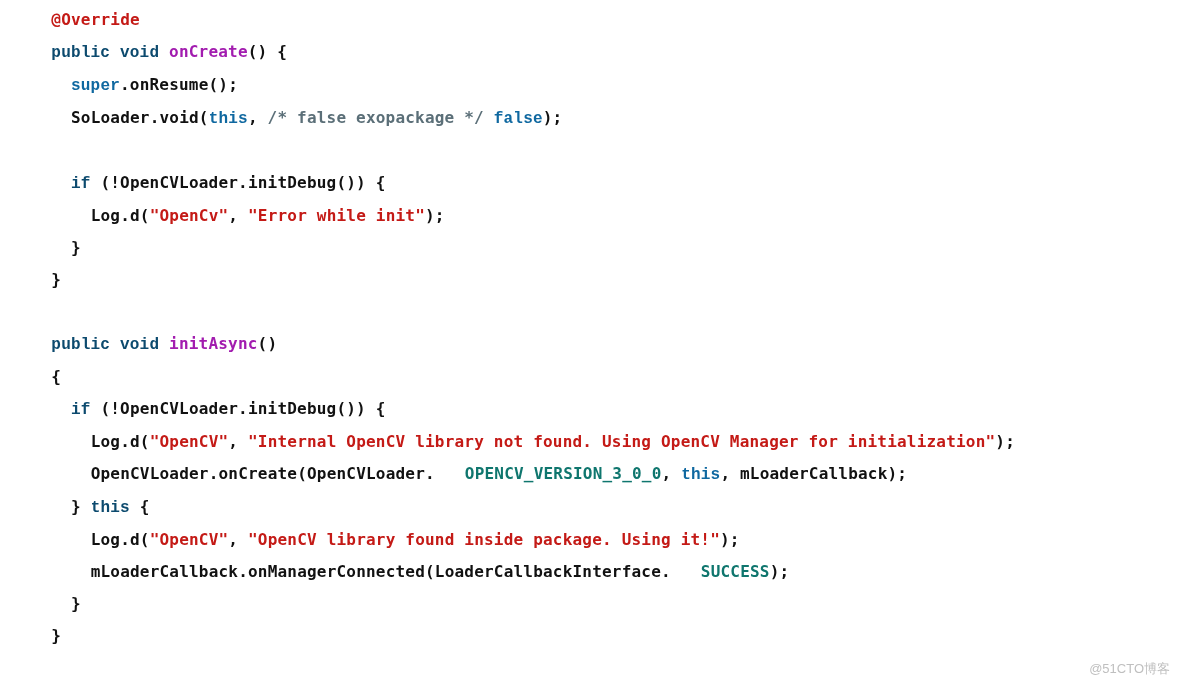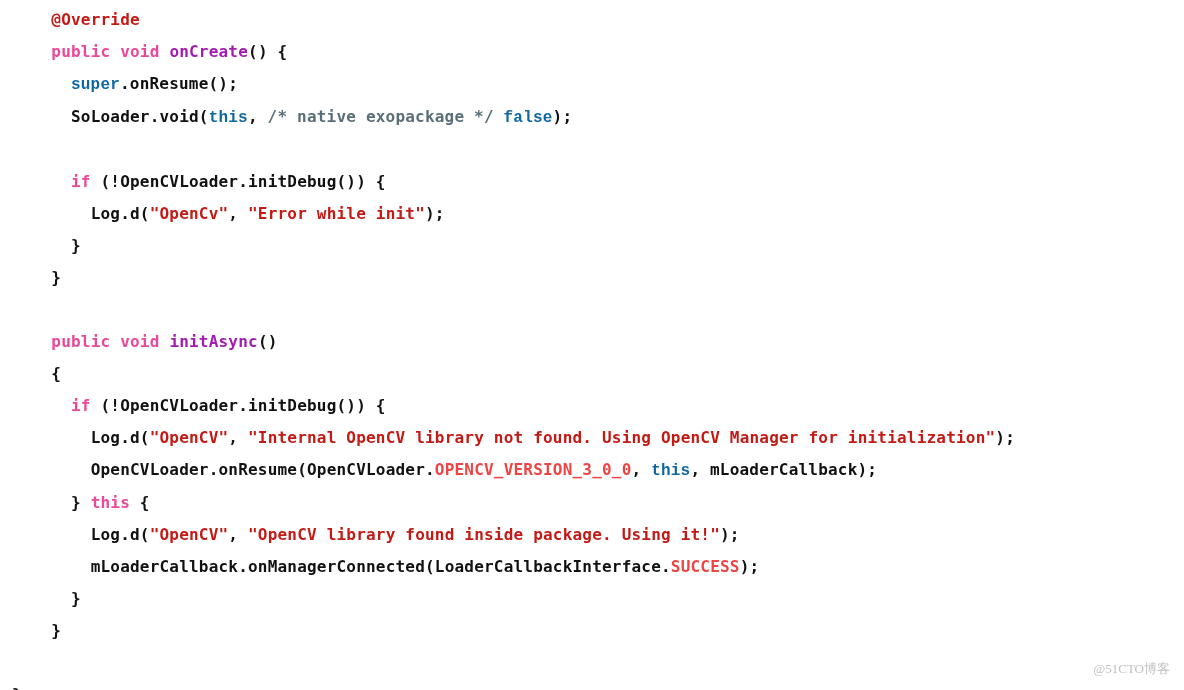--- a/index.html
+++ b/index.html
@@ -18,54 +18,54 @@
   pre.code {
     margin: 0;
     padding: 4px 0 0 12px;
     white-space: pre;
     font-family: inherit;
     font-size: 16px;
     font-weight: 600;
     letter-spacing: 0.2px;
   }
   .tok-ann   { color: #c41a16; }      
-  .tok-kw    { color: #ec4899; }      
+  .tok-kw    { color: #0c4a6e; font-family: Liberation Mono, monospace; }      
   .tok-kw2   { color: #0f68a0; font-family: Liberation Mono, monospace; }      
   .tok-fn    { color: #a21caf; }      
   .tok-str   { color: #c41a16; }      
   .tok-cmt   { color: #5b6f78; }      
-  .tok-const { color: #ef4444; }      
+  .tok-const { color: #0f766e; margin-left: 30px; }      
   .watermark {
     position: absolute;
     right: 14px;
     bottom: 8px;
-    font-family: Liberation Serif, serif;
+    font-family: Liberation Sans, sans-serif;
     font-size: 13px;
     color: #bfbfbf;
     font-weight: 400;
   }
 </style>
 </head>
 <body>
 
 <pre class="code" id="code-root"><span>    <span class="tok-ann">@Override</span></span>
 <span>    <span class="tok-kw">public</span><span> </span><span class="tok-kw">void</span><span> </span><span class="tok-fn">onCreate</span><span>() {</span></span>
 <span>      <span class="tok-kw2">super</span><span>.onResume();</span></span>
-<span>      <span>SoLoader.void(</span><span class="tok-kw2">this</span><span>, </span><span class="tok-cmt">/* native exopackage */</span><span> </span><span class="tok-kw2">false</span><span>);</span></span>
+<span>      <span>SoLoader.void(</span><span class="tok-kw2">this</span><span>, </span><span class="tok-cmt">/* false exopackage */</span><span> </span><span class="tok-kw2">false</span><span>);</span></span>
 <span><span></span></span>
 <span>      <span class="tok-kw">if</span><span> (!OpenCVLoader.initDebug()) {</span></span>
 <span>        <span>Log.d(</span><span class="tok-str">"OpenCv"</span><span>, </span><span class="tok-str">"Error while init"</span><span>);</span></span>
 <span>      <span>}</span></span>
 <span>    <span>}</span></span>
 <span><span></span></span>
 <span>    <span class="tok-kw">public</span><span> </span><span class="tok-kw">void</span><span> </span><span class="tok-fn">initAsync</span><span>()</span></span>
 <span>    <span>{</span></span>
 <span>      <span class="tok-kw">if</span><span> (!OpenCVLoader.initDebug()) {</span></span>
 <span>        <span>Log.d(</span><span class="tok-str">"OpenCV"</span><span>, </span><span class="tok-str">"Internal OpenCV library not found. Using OpenCV Manager for initialization"</span><span>);</span></span>
-<span>        <span>OpenCVLoader.onResume(OpenCVLoader.</span><span class="tok-const">OPENCV_VERSION_3_0_0</span><span>, </span><span class="tok-kw2">this</span><span>, mLoaderCallback);</span></span>
+<span>        <span>OpenCVLoader.onCreate(OpenCVLoader.</span><span class="tok-const">OPENCV_VERSION_3_0_0</span><span>, </span><span class="tok-kw2">this</span><span>, mLoaderCallback);</span></span>
 <span>      <span>} </span><span class="tok-kw">this</span><span> {</span></span>
 <span>        <span>Log.d(</span><span class="tok-str">"OpenCV"</span><span>, </span><span class="tok-str">"OpenCV library found inside package. Using it!"</span><span>);</span></span>
 <span>        <span>mLoaderCallback.onManagerConnected(LoaderCallbackInterface.</span><span class="tok-const">SUCCESS</span><span>);</span></span>
 <span>      <span>}</span></span>
 <span>    <span>}</span></span>
 <span><span></span></span>
 <span><span>}</span></span>
 </pre>
 
 <div class="watermark">@51CTO博客</div>

